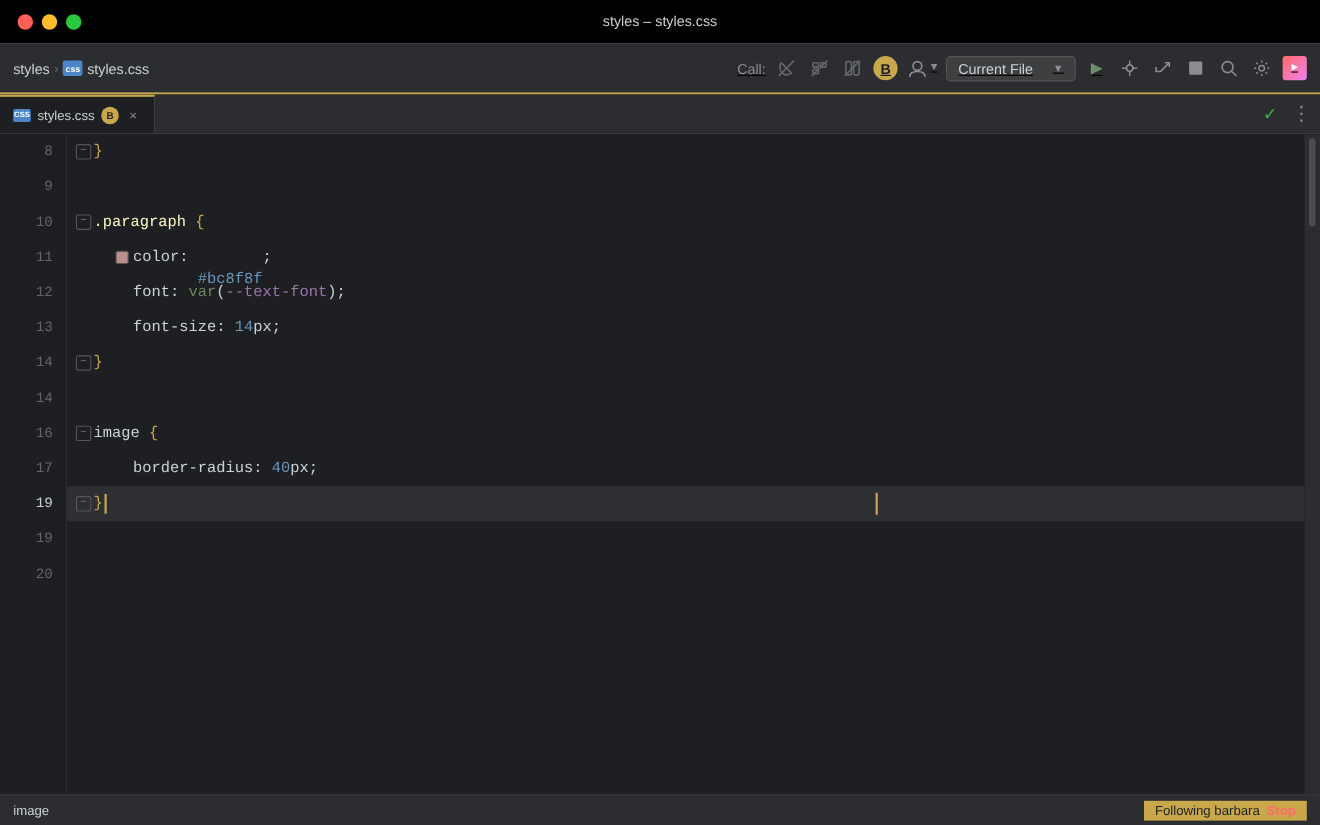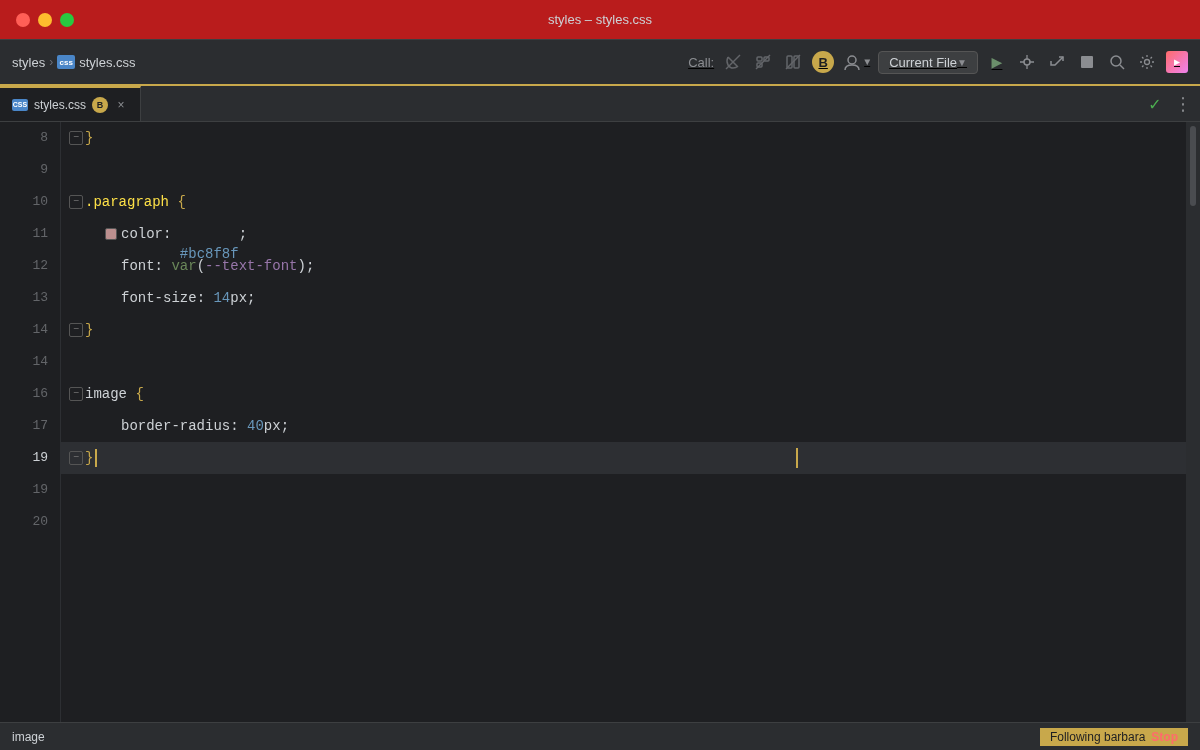--- a/index.html
+++ b/index.html
@@ -8,21 +8,21 @@
       height: 750px;
       background: #1e1f22;
       font-family: 'Menlo', 'Monaco', 'Courier New', monospace;
       overflow: hidden;
     }
 
     
     .title-bar {
       width: 100%;
       height: 40px;
-      background: #b91c1c;
+      background: #000000;
       display: flex;
       align-items: center;
       justify-content: center;
       position: relative;
       border-bottom: 1px solid #3d3f41;
     }
     .traffic-lights {
       position: absolute;
       left: 16px;
       display: flex;
@@ -120,21 +120,21 @@
       display: flex;
       align-items: center;
       gap: 2px;
       color: #8b8d91;
       font-size: 16px;
       cursor: pointer;
     }
     .current-file-btn {
       display: flex;
       align-items: center;
-      gap: 0;
+      gap: 18px;
       background: #3d3f41;
       border: 1px solid #555;
       border-radius: 4px;
       padding: 3px 10px;
       color: #cdd1d5;
       font-family: -apple-system, sans-serif;
       font-size: 13px;
       cursor: pointer;
       white-space: nowrap;
     }
@@ -290,21 +290,21 @@
       font-size: 14px;
       line-height: 32px;
       white-space: pre;
       position: relative;
     }
     .code-line.current-line {
       background: #2d2f33;
     }
 
     
-    .c-selector { color: #fde047; }
+    .c-selector { color: #fef9c3; }
     .c-property { color: #cdd1d5; }
     .c-value-text { color: #6a8759; text-align: center; }
     .c-punctuation { color: #cdd1d5; }
     .c-brace-open { color: #c8a84b; }
     .c-brace-close { color: #c8a84b; }
     .c-number { color: #6897bb; }
     .c-var-name { color: #9876aa; }
     .c-hash { color: #6897bb; margin-top: 40px; }
     .c-colon { color: #cdd1d5; }
     .c-semicolon { color: #cdd1d5; }

